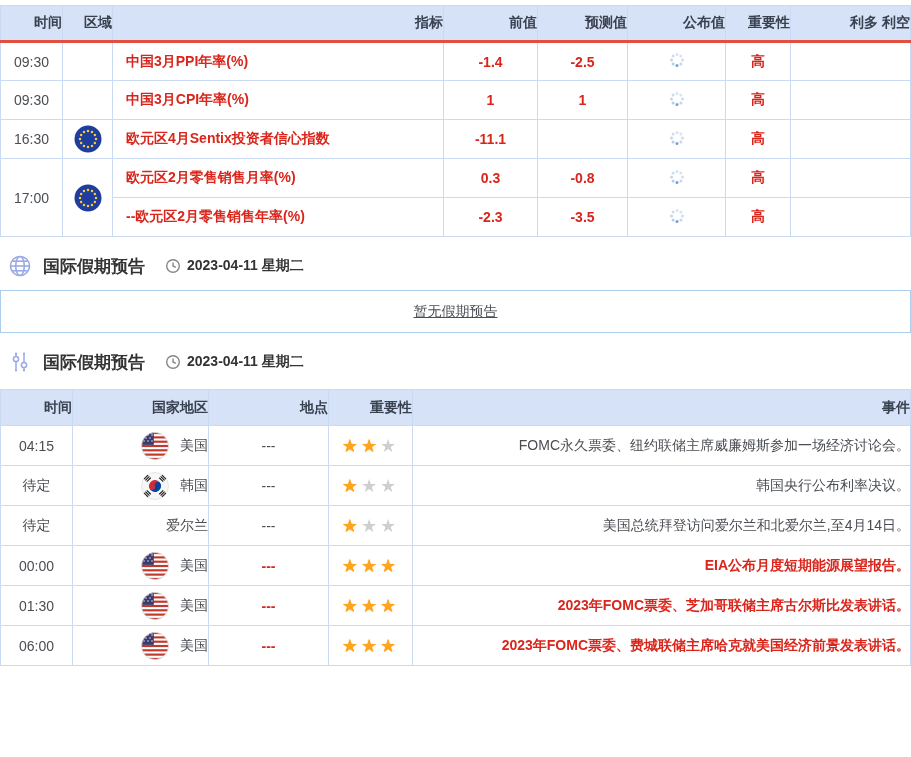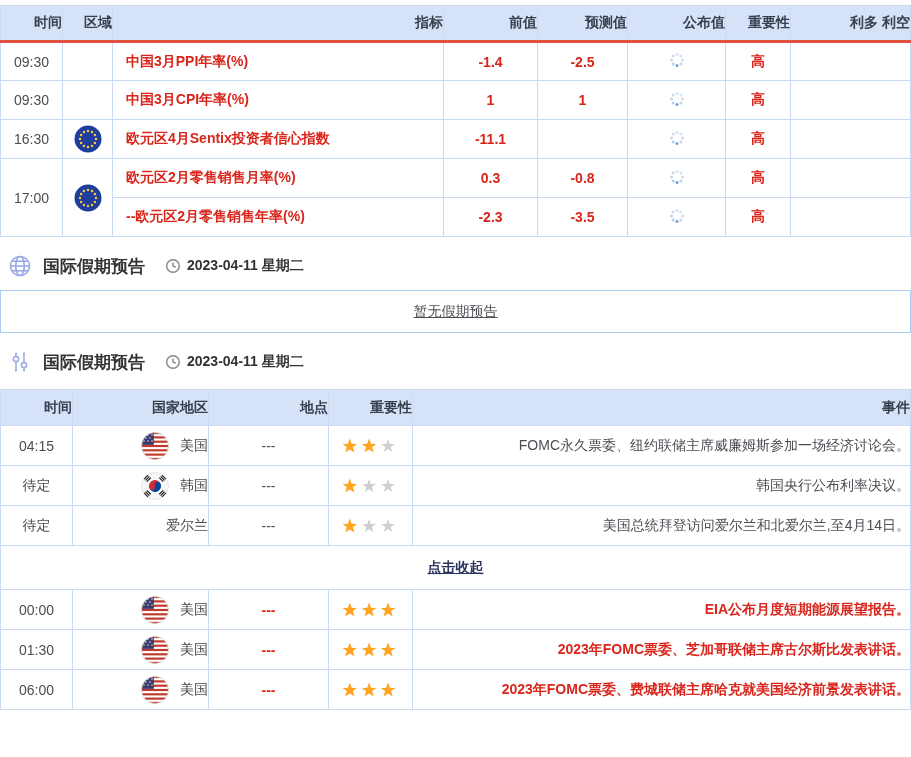--- a/index.html
+++ b/index.html
@@ -357,25 +357,20 @@
           <div class="country-wrap">
             <span class="country-label">爱尔兰</span>
           </div>
         </td>
         <td class="cell-loc">---</td>
         <td>
           <span class="stars"><span class="on"></span><span></span><span></span></span>
         </td>
         <td class="cell-event">美国总统拜登访问爱尔兰和北爱尔兰,至4月14日。</td>
       </tr>
-      <tr>
-        <td class="collapse-cell" colspan="5">
-          <span class="collapse-link">点击收起</span>
-        </td>
-      </tr>
       <tr class="hl">
         <td class="cell-time">00:00</td>
         <td>
           <div class="country-wrap">
             <svg class="flag" width="28" height="28" viewBox="0 0 28 28">
                 <use href="#us-flag"></use>
               </svg>
             <span class="country-label">美国</span>
           </div>
         </td>

